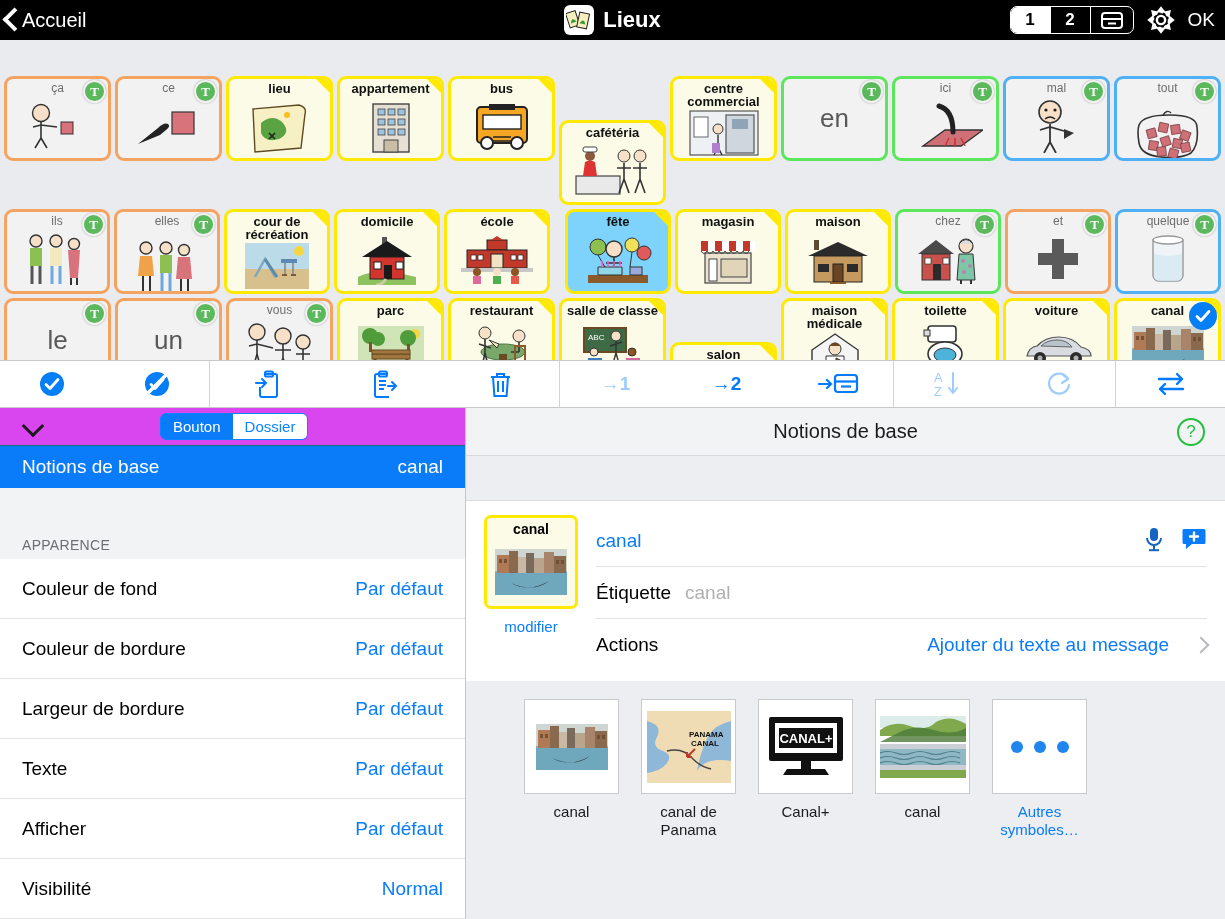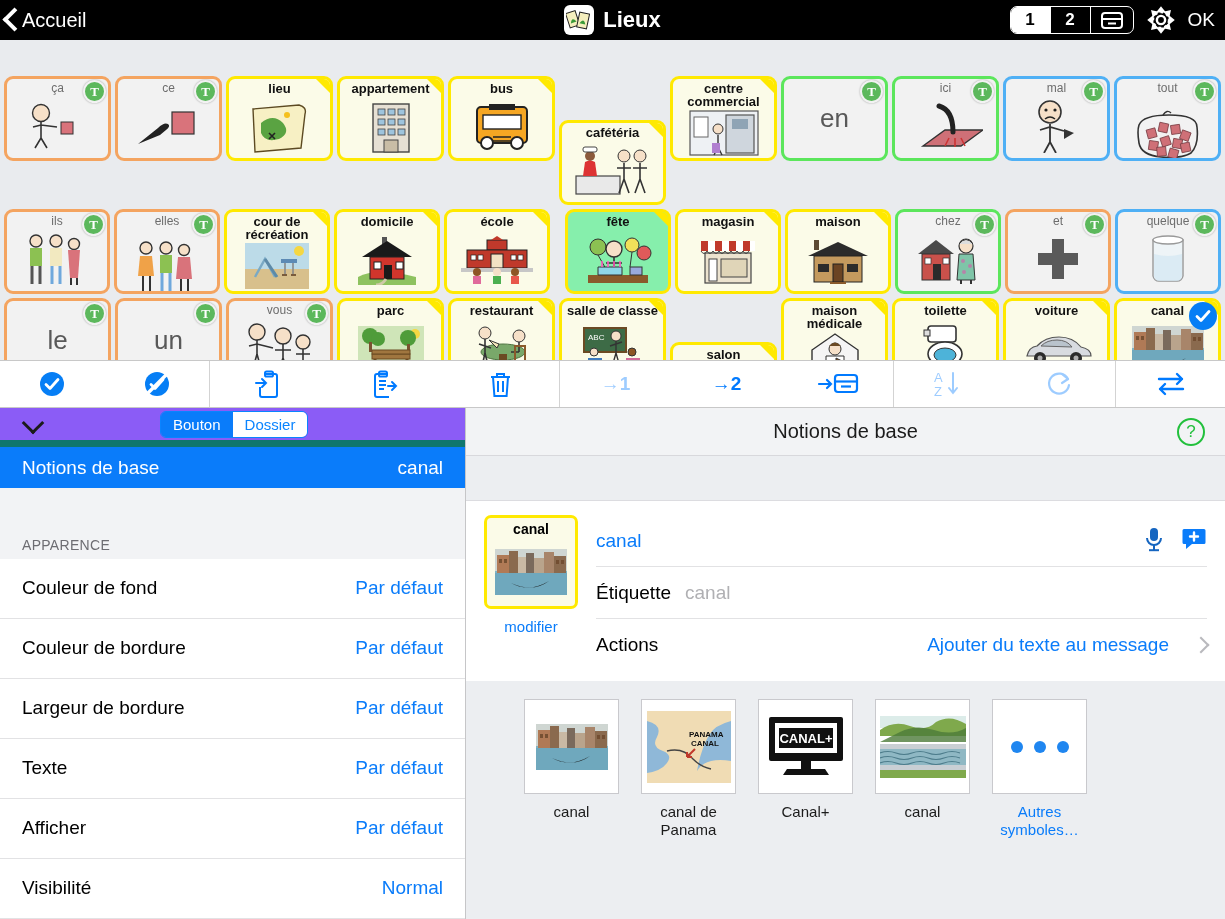--- a/index.html
+++ b/index.html
@@ -95,22 +95,22 @@
   .tb-group:last-child{ border-right:none; }
   .tbi{ display:flex; align-items:center; justify-content:center;
     cursor:pointer; width:62px; height:100%; color:#007aff; }
   .tbi.dim{ opacity:.38; }
   .tbi .glyph{ font-size:19px; font-weight:bold; }
 
   
   .lower{ display:flex; height:511px; }
   .left{ width:466px; background:#fff; border-right:1px solid #c6c6c8; display:flex; flex-direction:column; overflow:hidden;}
   .left-head{
-    height:48px; background:#8b5cf6; display:flex; align-items:center;
-    position:relative; border-bottom:7px solid #0f766e;
+    height:48px; background:#d946ef; display:flex; align-items:center;
+    position:relative; border-bottom:1px solid #0f766e;
   }
   .chev-down{ margin-left:22px; width:22px;height:22px; position:relative; cursor:pointer;}
   .chev-down::before{
     content:""; position:absolute; left:3px; top:2px;
     width:13px;height:13px; border-right:3.5px solid #1b1b1b; border-bottom:3.5px solid #1b1b1b;
     transform:rotate(45deg);
   }
   .segment2{
     position:absolute; left:160px; display:flex; border:1px solid #0a84ff;
     border-radius:6px; overflow:hidden; height:27px;
@@ -492,21 +492,21 @@
               <rect x="12" y="40" width="8" height="8" fill="#e06a9b"></rect>
               <circle cx="36" cy="36" r="4" fill="#f6e0c8"></circle>
               <rect x="32" y="40" width="8" height="8" fill="#4caf50"></rect>
               <circle cx="54" cy="36" r="4" fill="#8d5524"></circle>
               <rect x="50" y="40" width="8" height="8" fill="#e8574b"></rect>
             </g>
           </svg>
         </div>
         <span class="fold" style="border-top: 16px solid rgb(255, 233, 0);"></span>
       </div>
-      <div class="cell" style="border-color: rgb(255, 233, 0); background: #86efac; margin-left: 11px;">
+      <div class="cell" style="border-color: rgb(255, 233, 0); background: #7dd3fc; margin-left: 11px;">
         <div class="cell-label">fête</div>
         <div class="cell-img">
           <svg width="72" height="50" viewBox="0 0 72 50">
             <circle cx="16" cy="12" r="8" fill="#8cc152" stroke="#333"></circle>
             <circle cx="50" cy="10" r="7" fill="#f1e05a" stroke="#333"></circle>
             <circle cx="62" cy="18" r="7" fill="#e05a5a" stroke="#333"></circle>
             <line x1="16" y1="20" x2="24" y2="34" stroke="#333"></line>
             <line x1="50" y1="17" x2="48" y2="32" stroke="#333"></line>
             <circle cx="32" cy="14" r="8" fill="#f6e0c8" stroke="#333" stroke-width="1.4"></circle>
             <path d="M32 22 v12 M24 28 h16" stroke="#333" stroke-width="1.6"></path>

